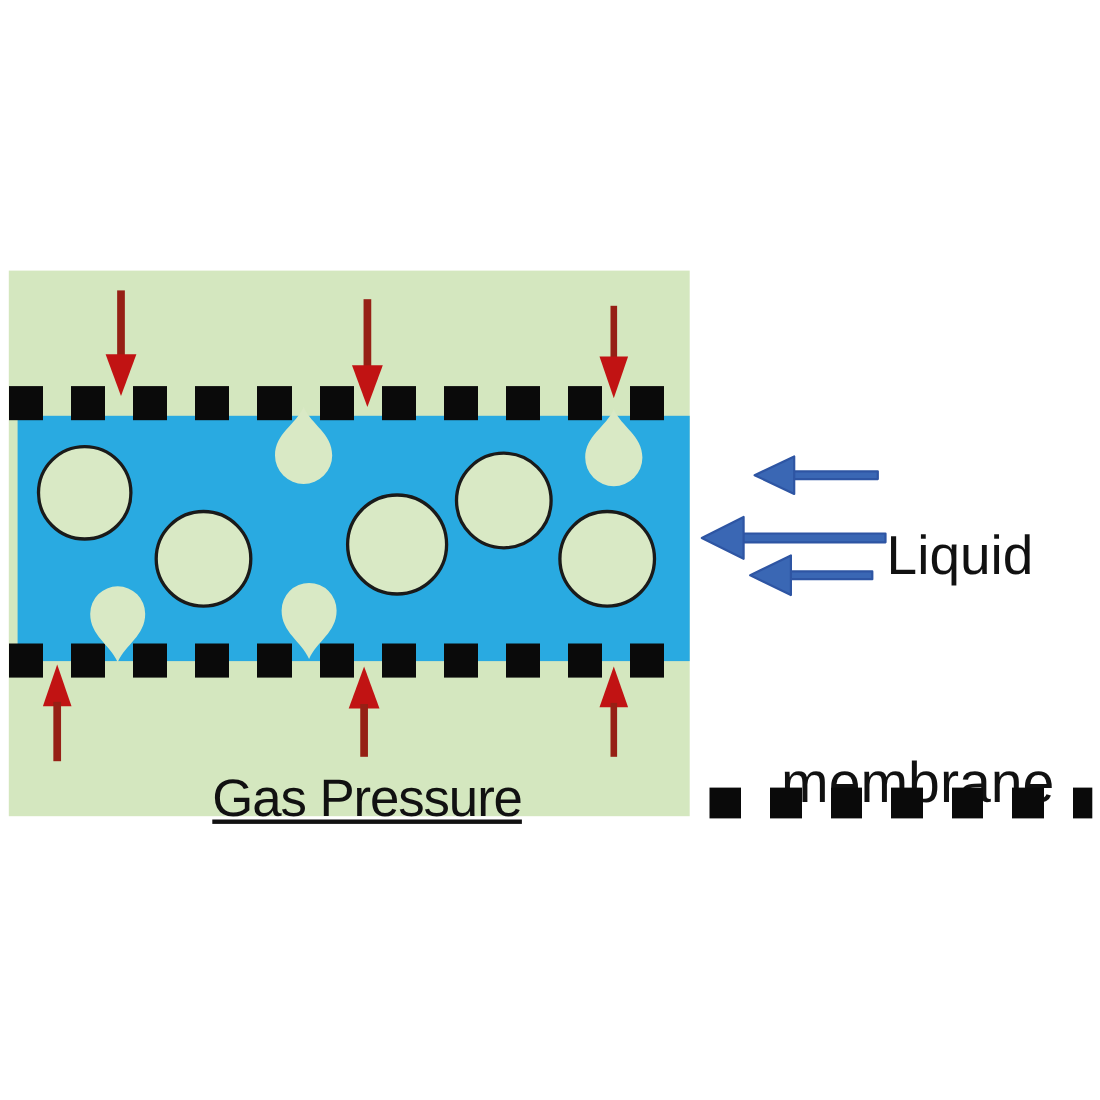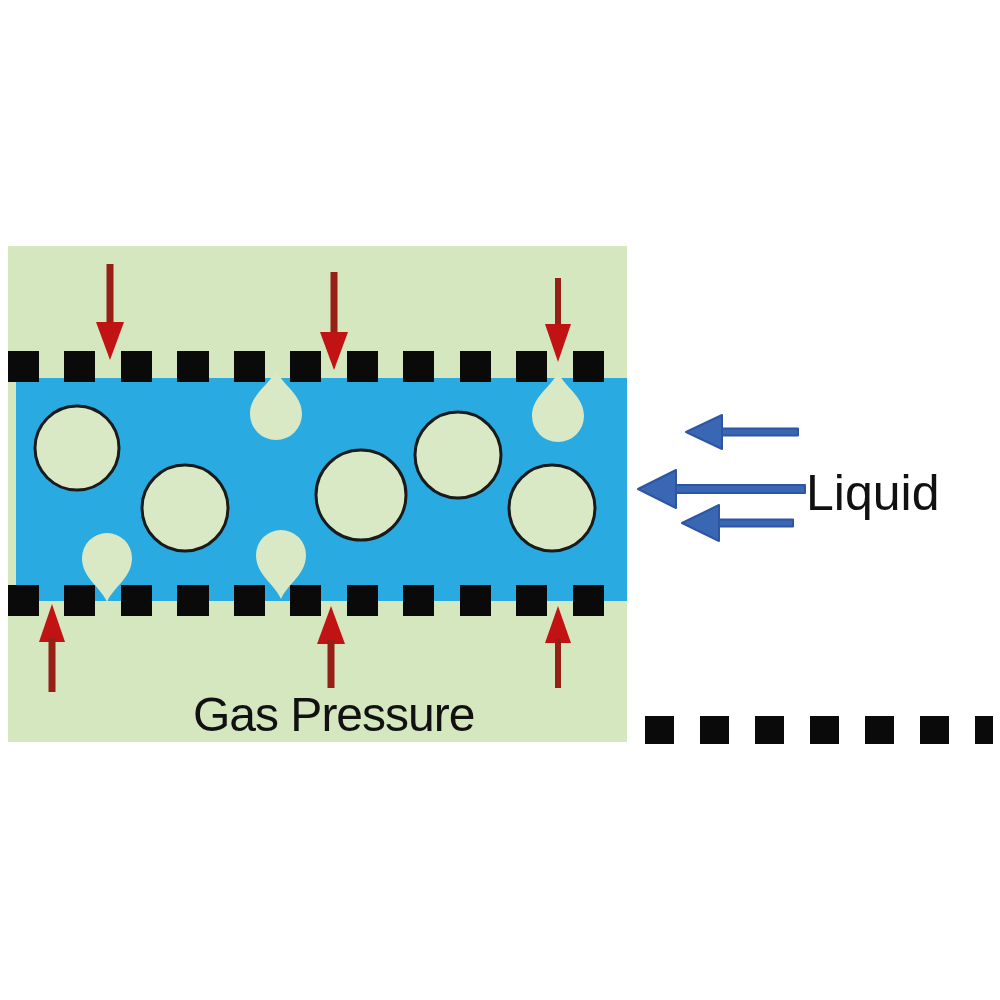--- a/index.html
+++ b/index.html
@@ -36,24 +36,24 @@
       transparent 31px, transparent 56.5px);
   }
   .membrane-top{top:351px;}
   .membrane-bottom{top:585px;}
   .diagram-svg{position:absolute;left:0;top:0;z-index:4;}
   .bubble{fill:var(--bubble-fill);stroke:var(--bubble-outline);stroke-width:3;}
   .teardrop{fill:var(--bubble-fill);stroke:none;}
   .red-shaft{fill:var(--red-shaft);}
   .red-head{fill:var(--red-head);}
   .blue-arrow{fill:var(--blue-arrow);stroke:var(--blue-arrow-border);stroke-width:2;stroke-linejoin:round;}
-  .label{position:absolute;z-index:5;color:var(--text-color);white-space:pre;}
+  .label{position:absolute;z-index:5;color:var(--text-color);white-space:pre;margin-top:12px;}
   .liquid-label{left:806px;top:468px;font-size:50px;line-height:50px;}
   .spg-label{left:710px;top:598px;font-size:52px;line-height:68px;}
-  .gas-pressure-label{left:193px;top:690px;font-size:48px;line-height:50px;letter-spacing:-1px;}
+  .gas-pressure-label{left:193px;top:690px;font-size:48px;line-height:50px;letter-spacing:-1px;text-decoration:underline;}
   .membrane-legend{
     position:absolute;left:645px;top:716px;width:348px;height:28px;z-index:5;
     background:repeating-linear-gradient(to right,
       var(--membrane-black) 0px, var(--membrane-black) 29px,
       transparent 29px, transparent 55px);
   }
 </style>
 </head>
 <body>
 
@@ -122,19 +122,19 @@
       <polygon class="blue-arrow" points="638,489 676,470 676,508"></polygon>
     </g>
     <g>
       <rect class="blue-arrow" x="717" y="519.5" width="76" height="7"></rect>
       <polygon class="blue-arrow" points="682,523 719,505 719,541"></polygon>
     </g>
   </svg>
 
   <div class="label liquid-label">Liquid</div>
 
-  <div class="label spg-label"><br></div>
+  <div class="label spg-label"><br><span>membrane</span></div>
 
   <div class="label gas-pressure-label">Gas Pressure</div>
 
   <div class="membrane-legend"></div>
 
 </div>
 
 </body></html>

